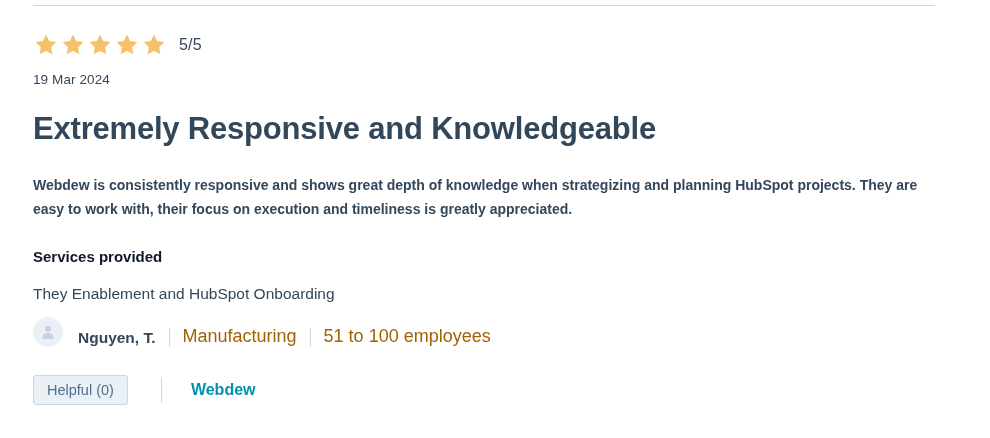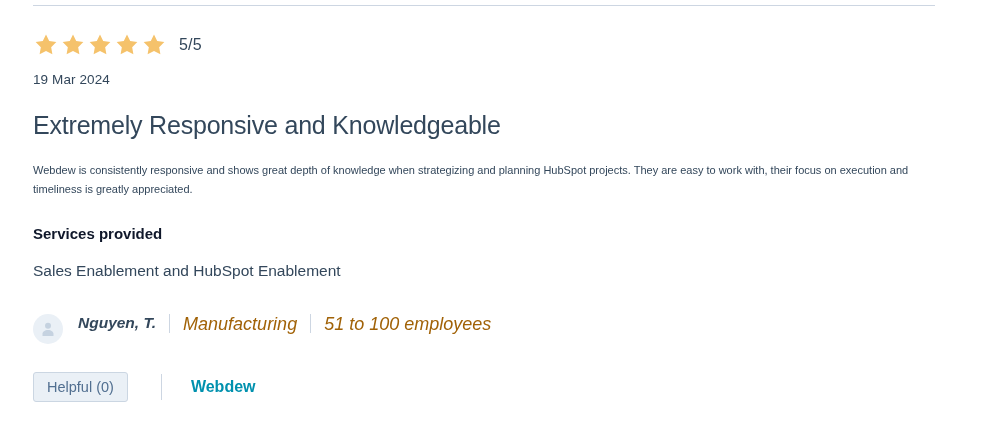--- a/index.html
+++ b/index.html
@@ -62,56 +62,56 @@
 
   .review-date {
     font-size: 13.5px;
     color: #33475b;
     margin-top: 12px;
     letter-spacing: 0.1px;
   }
 
   
   .review-title {
-    font-size: 25px;
-    font-weight: normal;
+    font-size: 31px;
+    font-weight: bold;
     color: #33475b;
     margin-top: 23px;
     letter-spacing: -0.2px;
     line-height: 1.2;
   }
 
   
   .review-body {
-    font-size: 11px;
+    font-size: 14px;
     line-height: 1.75;
     color: #33475b;
     margin-top: 14px;
     max-width: 905px;
+    font-weight: bold;
   }
 
   
   .services-heading {
     font-size: 15px;
     font-weight: bold;
     color: #0f172a;
     margin-top: 26px;
   }
   .services-value {
     font-size: 15.5px;
     color: #33475b;
     margin-top: 20px;
   }
 
   
   .reviewer-row {
     display: flex;
-    align-items: flex-start;
-    margin-top: 34px;
-    font-style: italic;
+    align-items: flex-end;
+    margin-top: 14px;
   }
   .avatar {
     width: 30px;
     height: 30px;
     border-radius: 50%;
     background: #eaf0f6;
     display: flex;
     align-items: center;
     justify-content: center;
     flex: none;
@@ -211,21 +211,21 @@
       <span class="rating-text">5/5</span>
     </div>
 
     <div class="review-date">19 Mar 2024</div>
 
     <h2 class="review-title">Extremely Responsive and Knowledgeable</h2>
 
     <p class="review-body">Webdew is consistently responsive and shows great depth of knowledge when strategizing and planning HubSpot projects. They are easy to work with, their focus on execution and timeliness is greatly appreciated.</p>
 
     <div class="services-heading">Services provided</div>
-    <div class="services-value">Sales Enablement and HubSpot Enablement</div>
+    <div class="services-value">They Enablement and HubSpot Onboarding</div>
 
     <div class="reviewer-row">
       <span class="avatar">
         <svg width="20" height="20" viewBox="0 0 24 24" aria-hidden="true">
           <circle cx="12" cy="8.2" r="3.6" fill="#c5d2e0"></circle>
           <path fill="#c5d2e0" d="M12 13.2c-4 0-6.6 2.2-6.6 4.6v2.6h13.2v-2.6c0-2.4-2.6-4.6-6.6-4.6z"></path>
         </svg>
       </span>
       <span class="reviewer-name">Nguyen, T.</span>
       <span class="meta-sep"></span>

